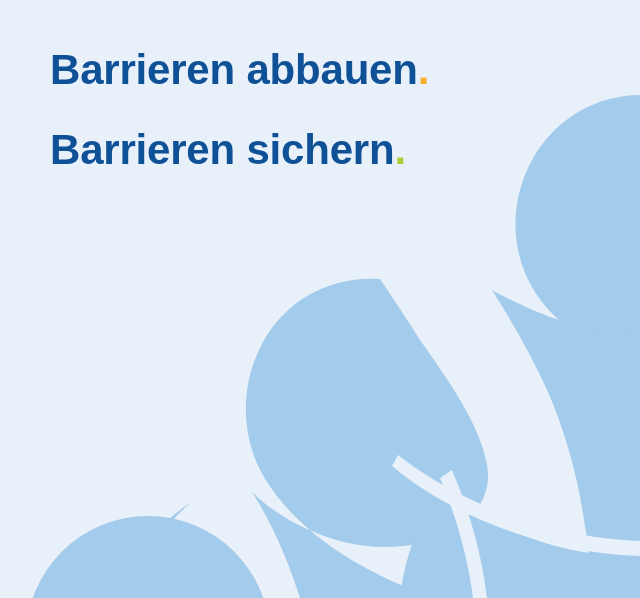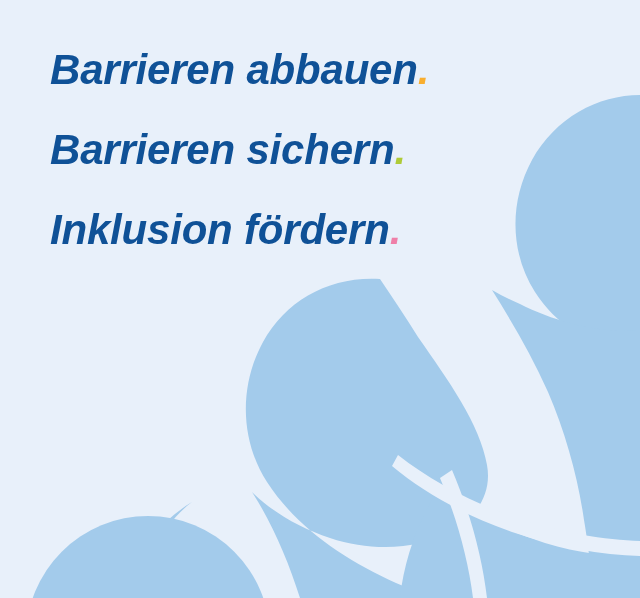--- a/index.html
+++ b/index.html
@@ -11,21 +11,20 @@
     font-family: "Liberation Sans", sans-serif;
     background: #ffffff;
   }
 
   .banner {
     position: relative;
     width: 640px;
     height: 598px;
     overflow: hidden;
     background: #e8f0fa;
-    font-style: italic;
   }
 
   .banner-bg {
     position: absolute;
     inset: 0;
     width: 640px;
     height: 598px;
     display: block;
   }
 
@@ -130,19 +129,16 @@
   <div class="headline-block">
 
     <div class="headline-line">
       <span class="headline-text">Barrieren abbauen</span><span class="headline-dot dot-orange">.</span>
     </div>
 
     <div class="headline-line">
       <span class="headline-text">Barrieren sichern</span><span class="headline-dot dot-green">.</span>
     </div>
 
-    <div class="headline-line">
-      <span class="headline-text">Inklusion fördern</span><span class="headline-dot dot-pink">.</span>
-    </div>
 
   </div>
 
 </div>
 
 </body></html>

